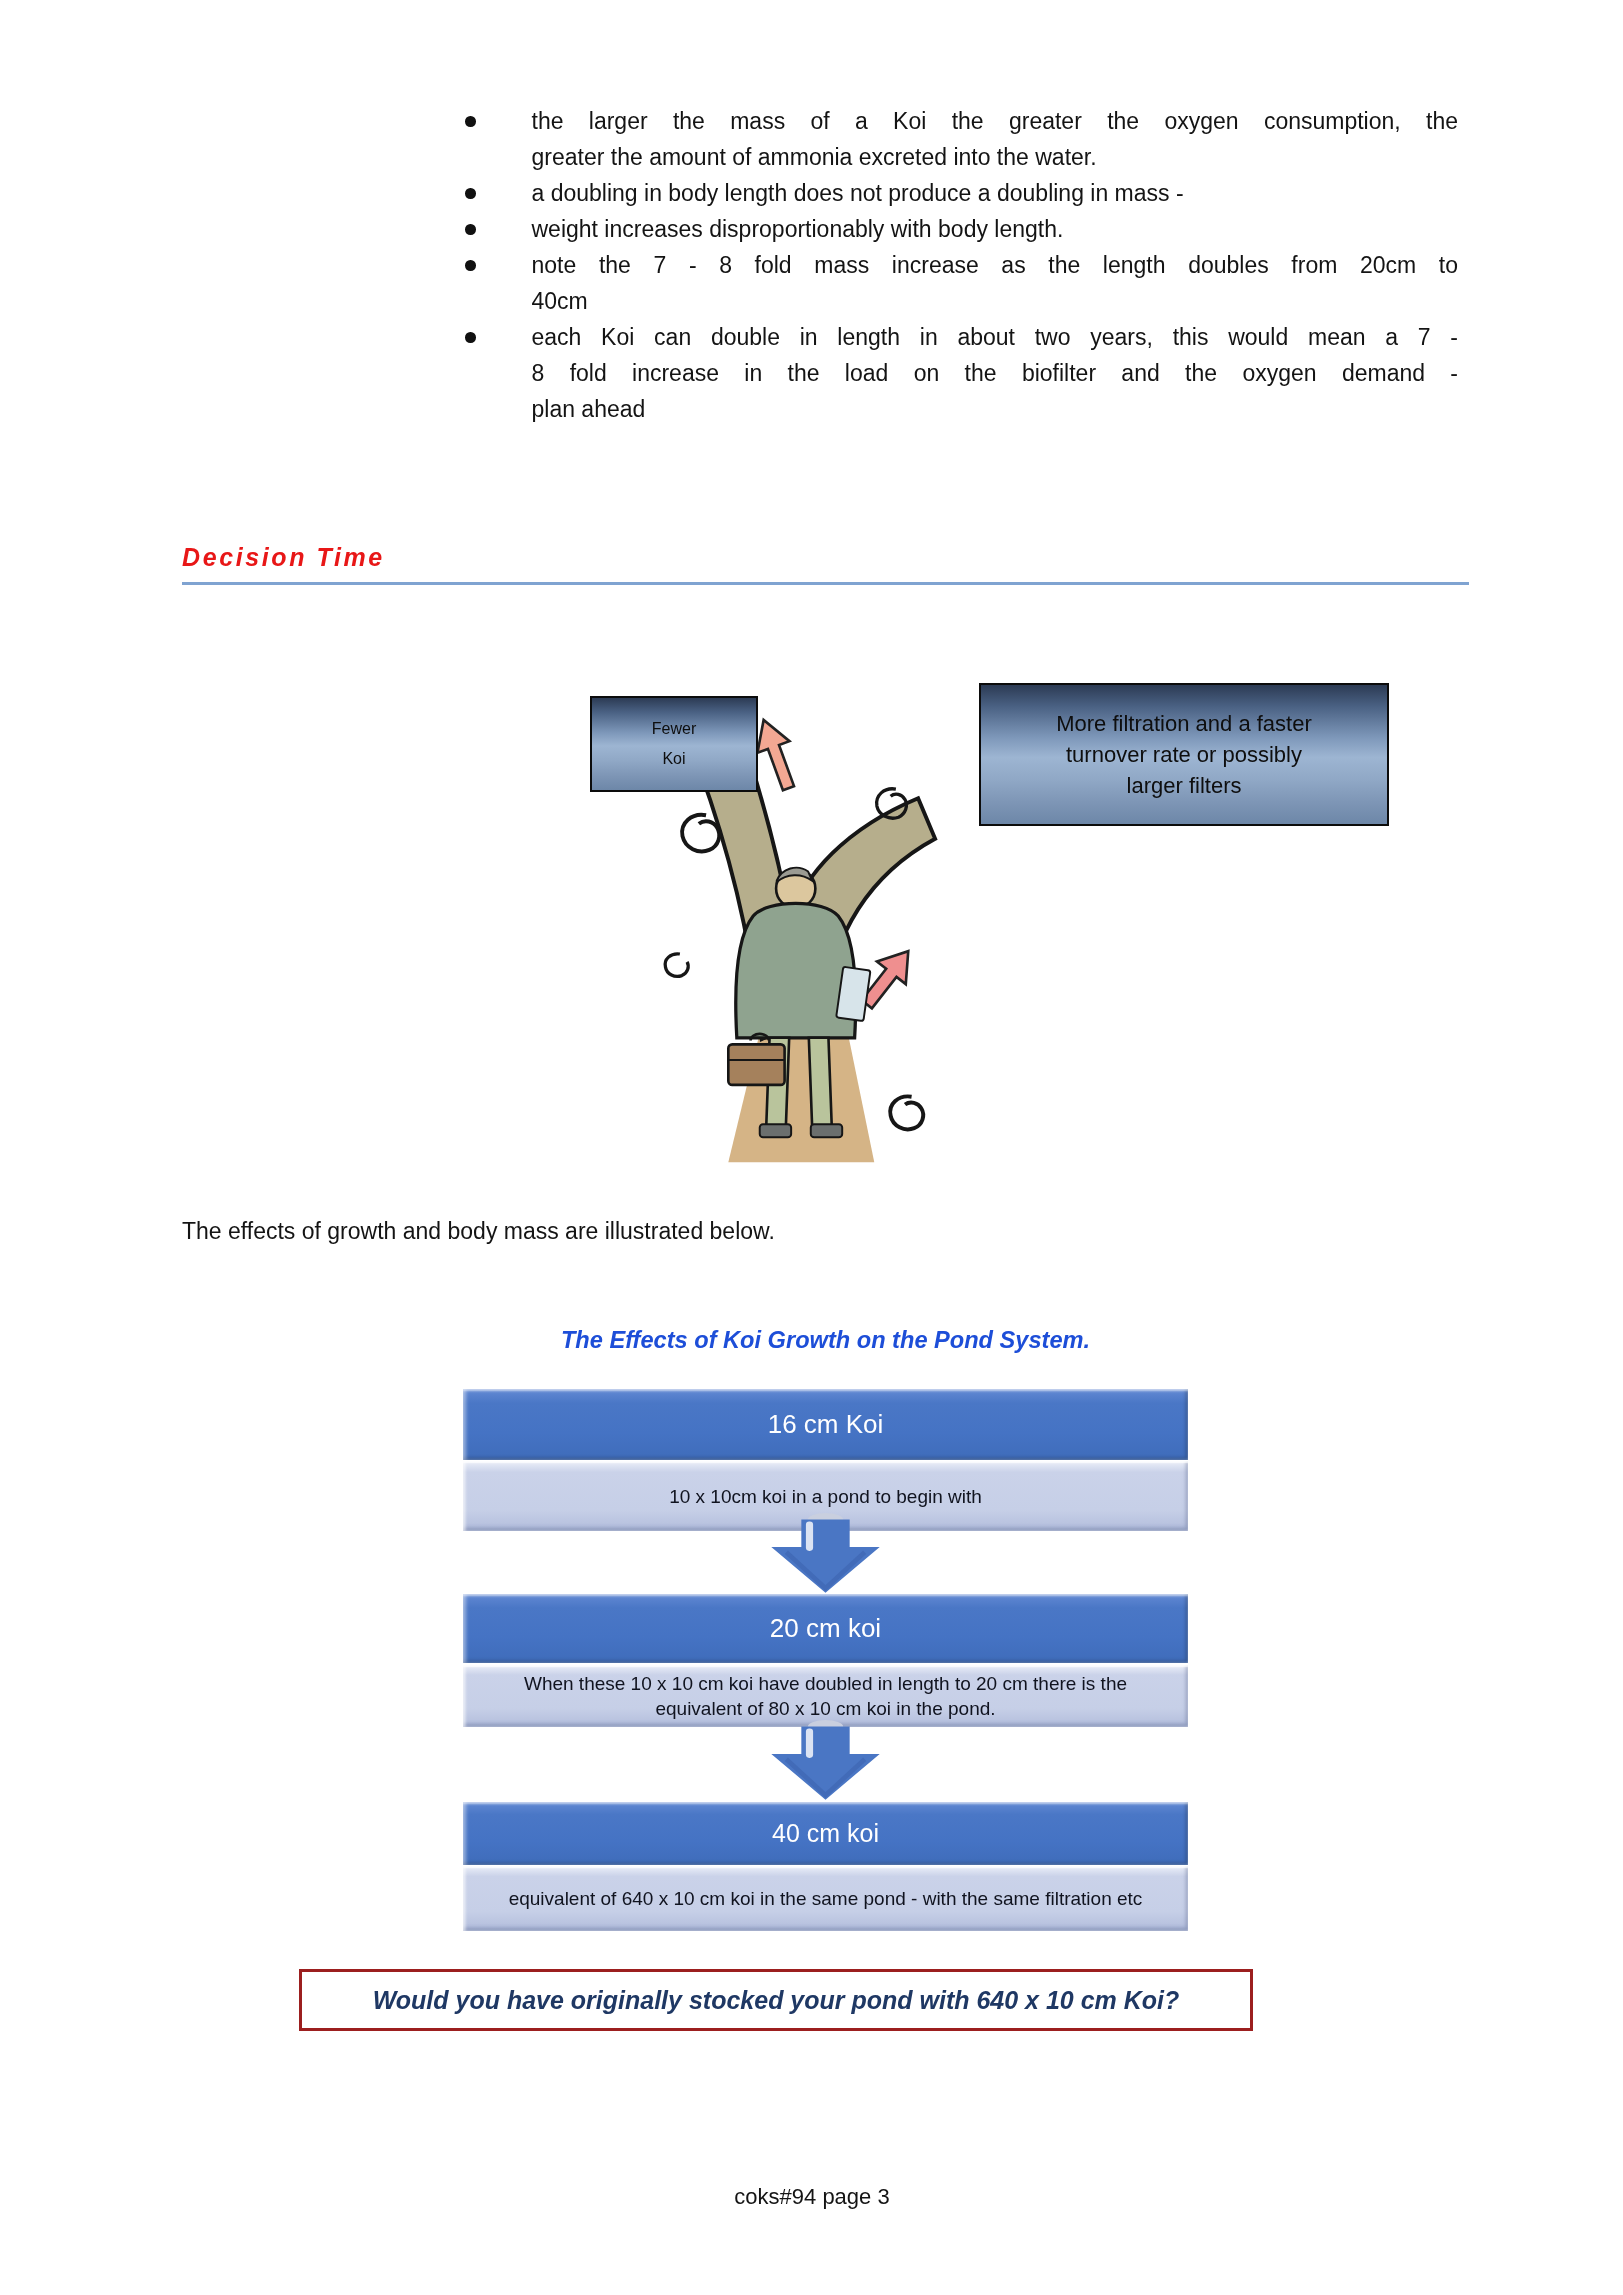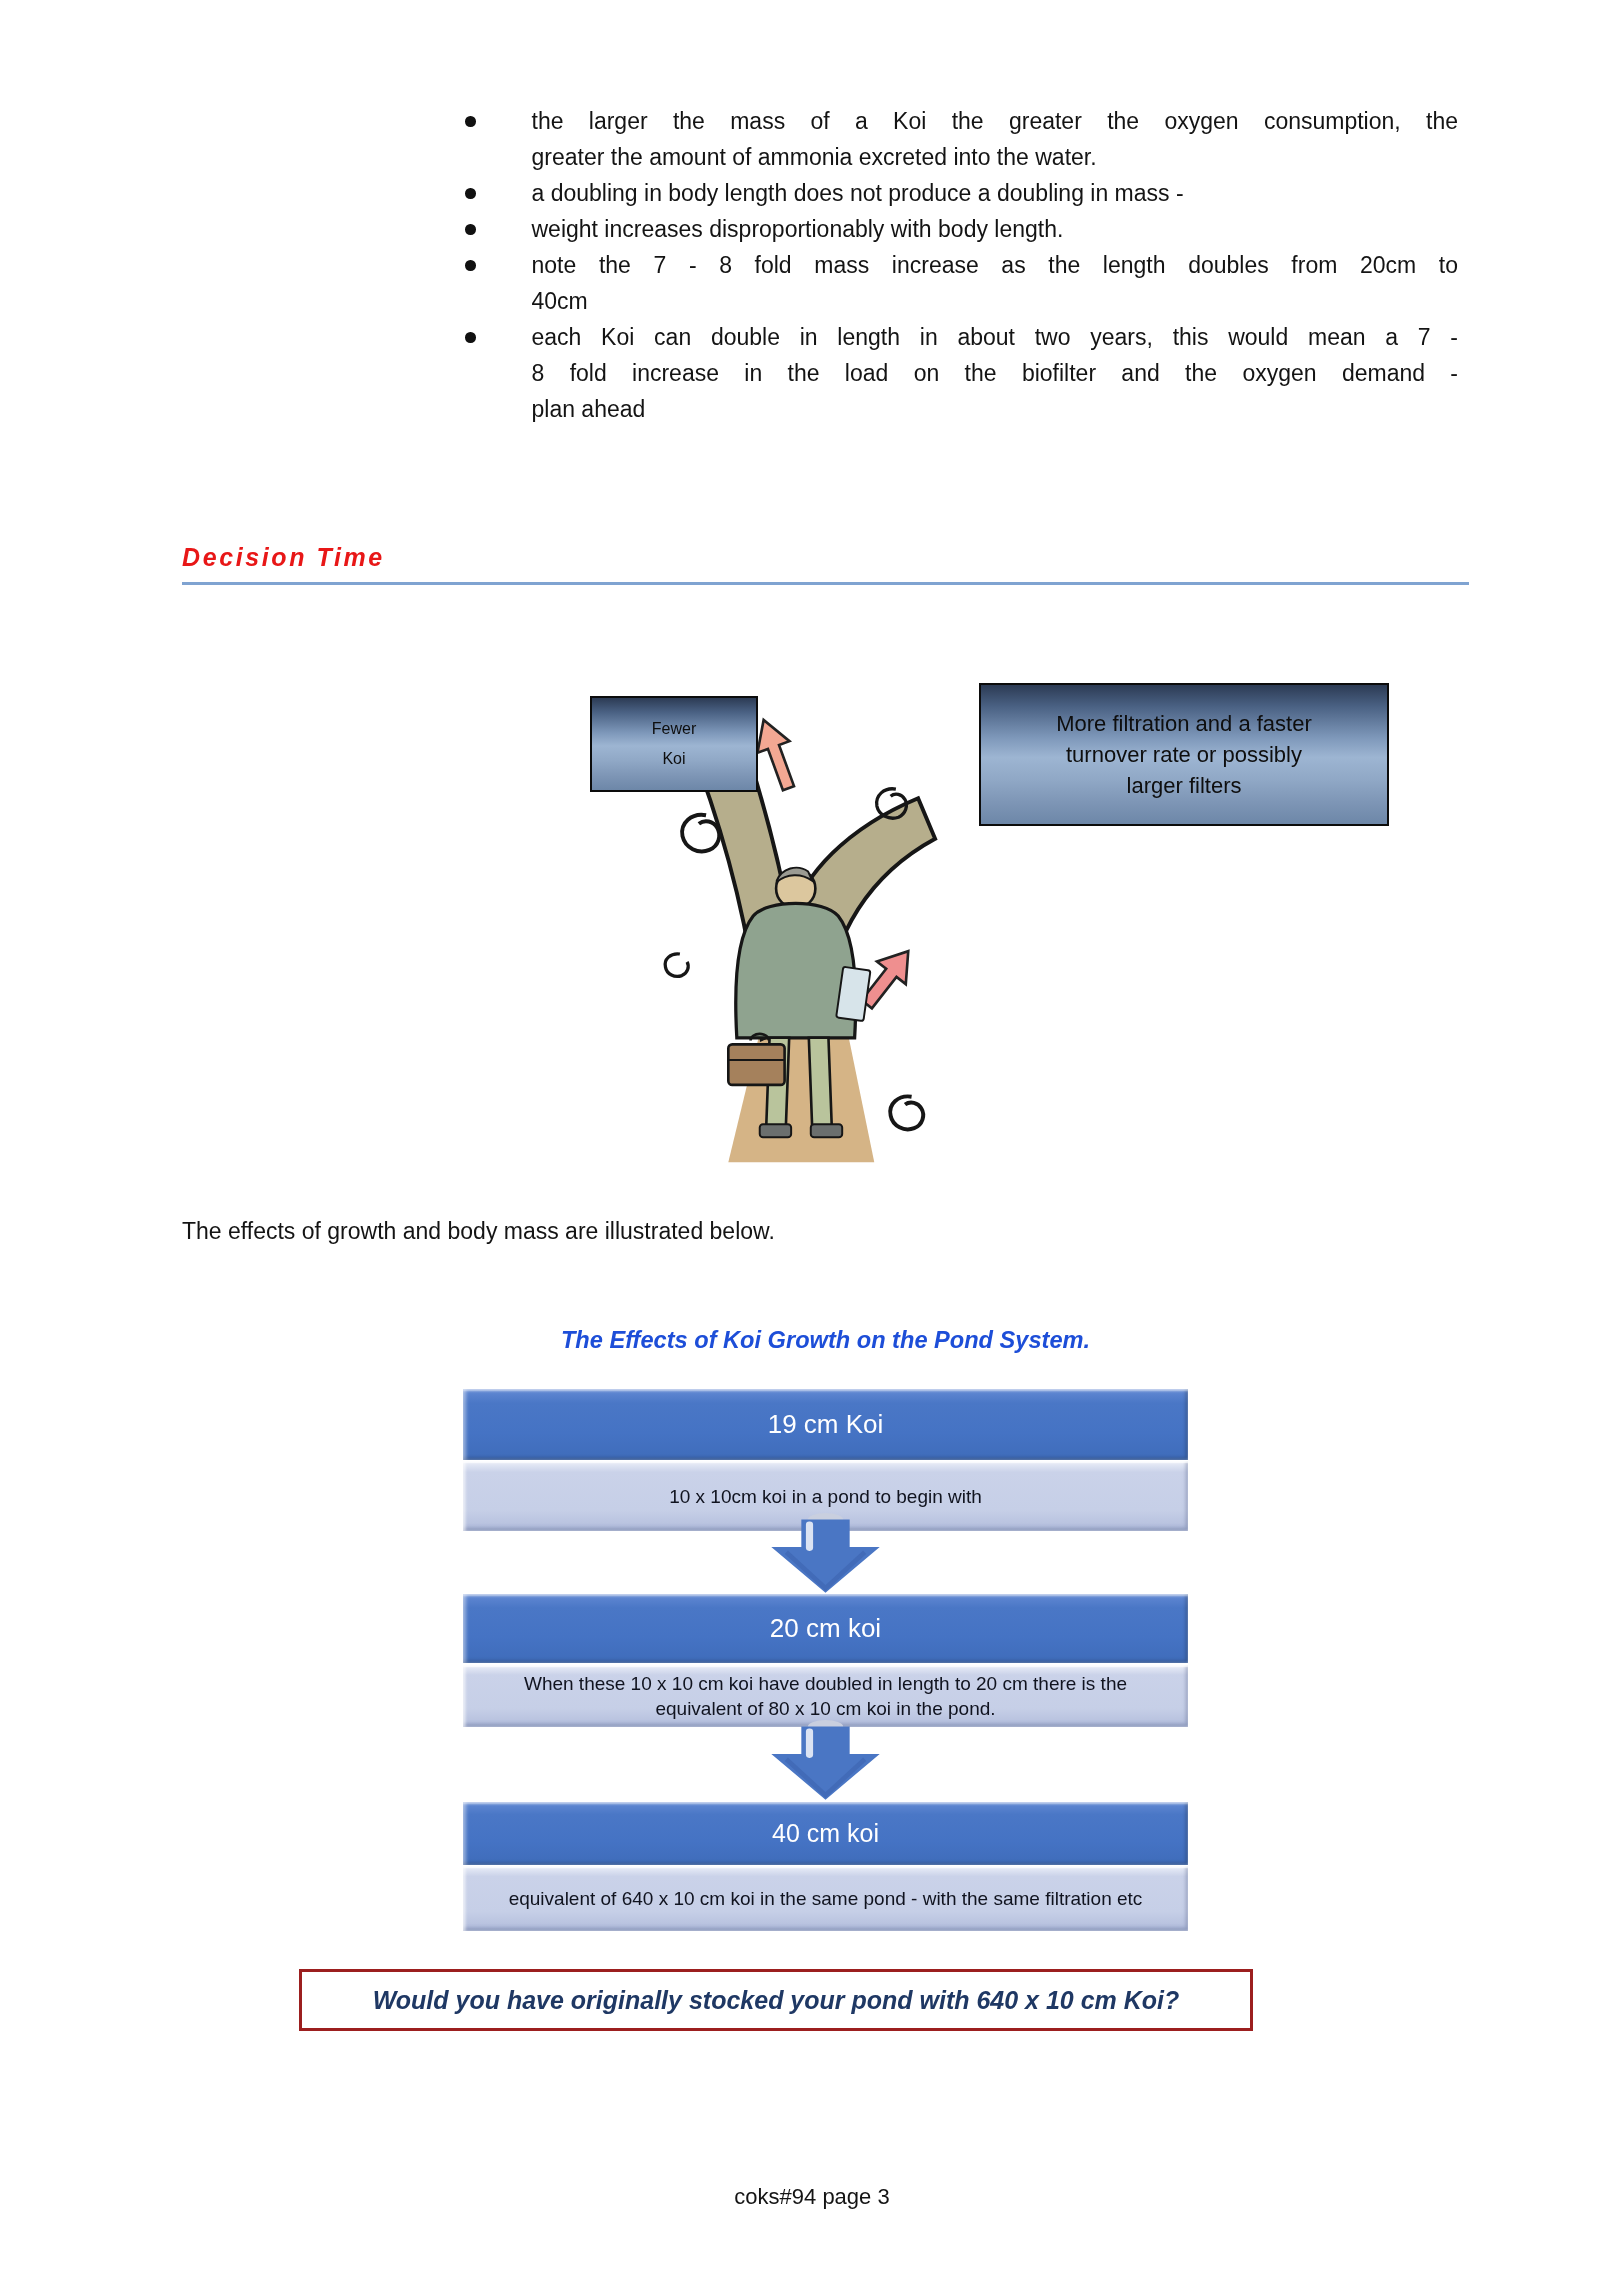--- a/index.html
+++ b/index.html
@@ -156,21 +156,21 @@
       <div>turnover rate or possibly</div>
       <div>larger filters</div>
     </div>
   </div>
 
   <div class="illustrated">The effects of growth and body mass are illustrated below.</div>
 
   <div class="flowchart">
     <div class="fc-title">The Effects of Koi Growth on the Pond System.</div>
 
-    <div class="fc-header" style="top:62px;height:71px;">19 cm Koi</div>
+    <div class="fc-header" style="top:62px;height:71px;">16 cm Koi</div>
     <div class="fc-caption" style="top:134px;height:70px;">
       <div>10 x 10cm koi in a pond to begin with</div>
     </div>
 
     <svg class="fc-arrow" style="top:186px;" viewBox="0 0 170 124" xmlns="http://www.w3.org/2000/svg">
       <ellipse cx="85" cy="10" rx="27" ry="10" fill="#c9cfdf"></ellipse>
       <polygon points="48,10 122,10 122,52 168,52 85,122 2,52 48,52" fill="#4a76c4"></polygon>
       <rect x="55" y="13" width="11" height="45" rx="5" fill="#ffffff" opacity="0.8"></rect>
       <path d="M25,60 L85,115 L145,60" stroke="#3a60ab" stroke-width="7" fill="none" opacity="0.5"></path>
     </svg>

